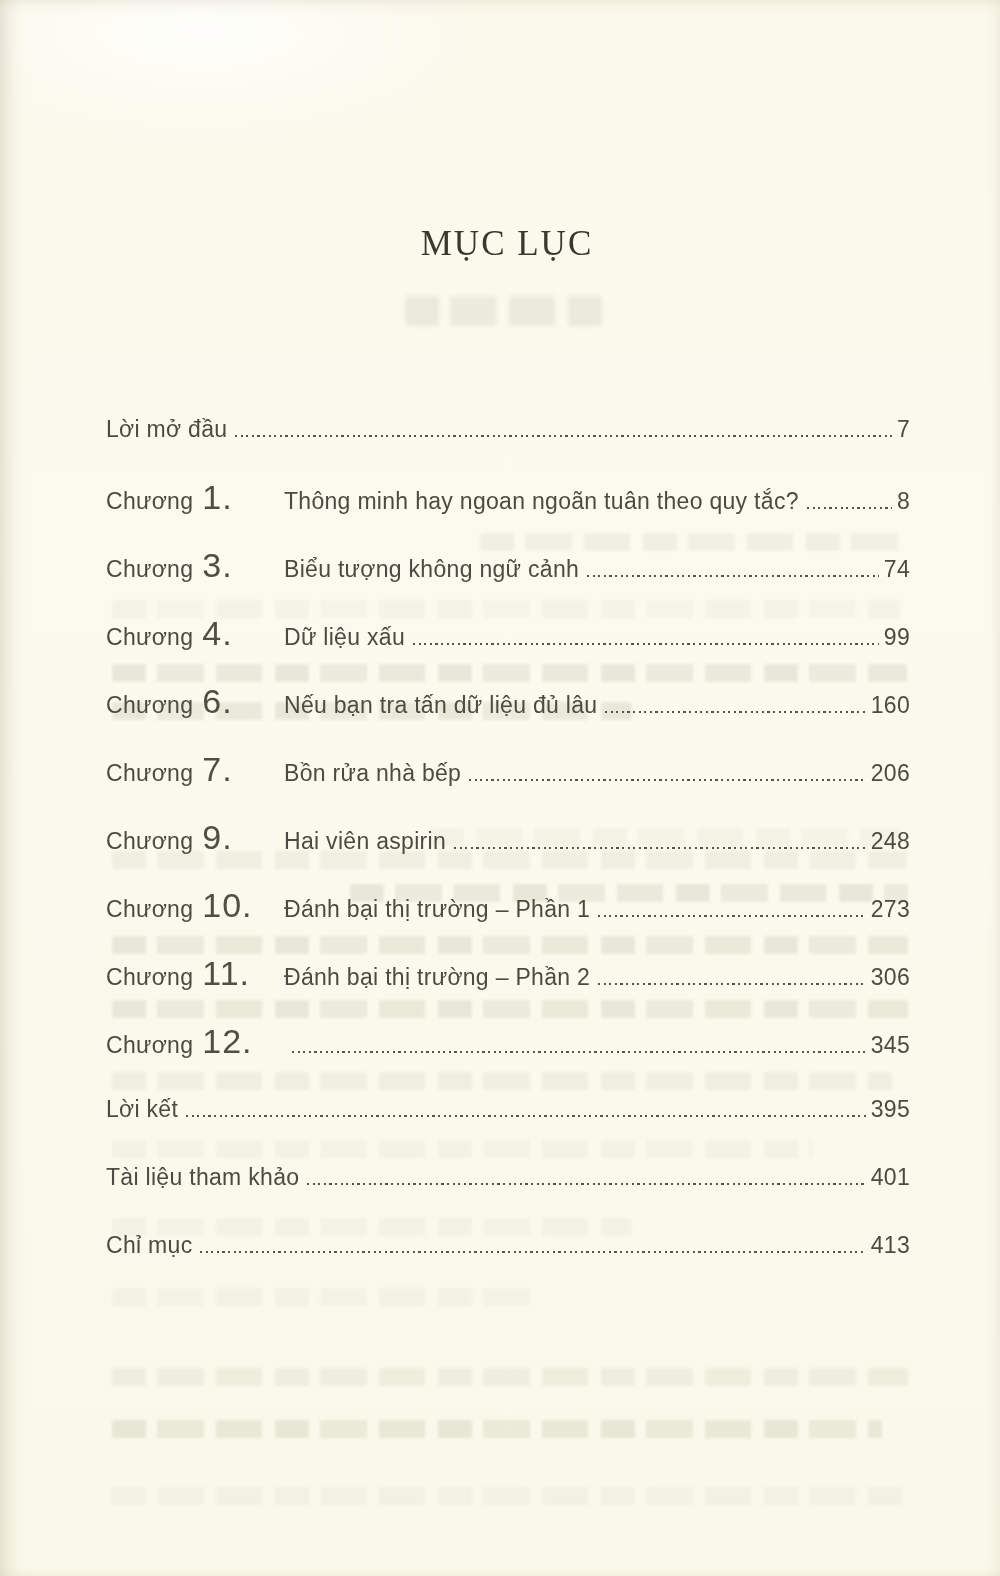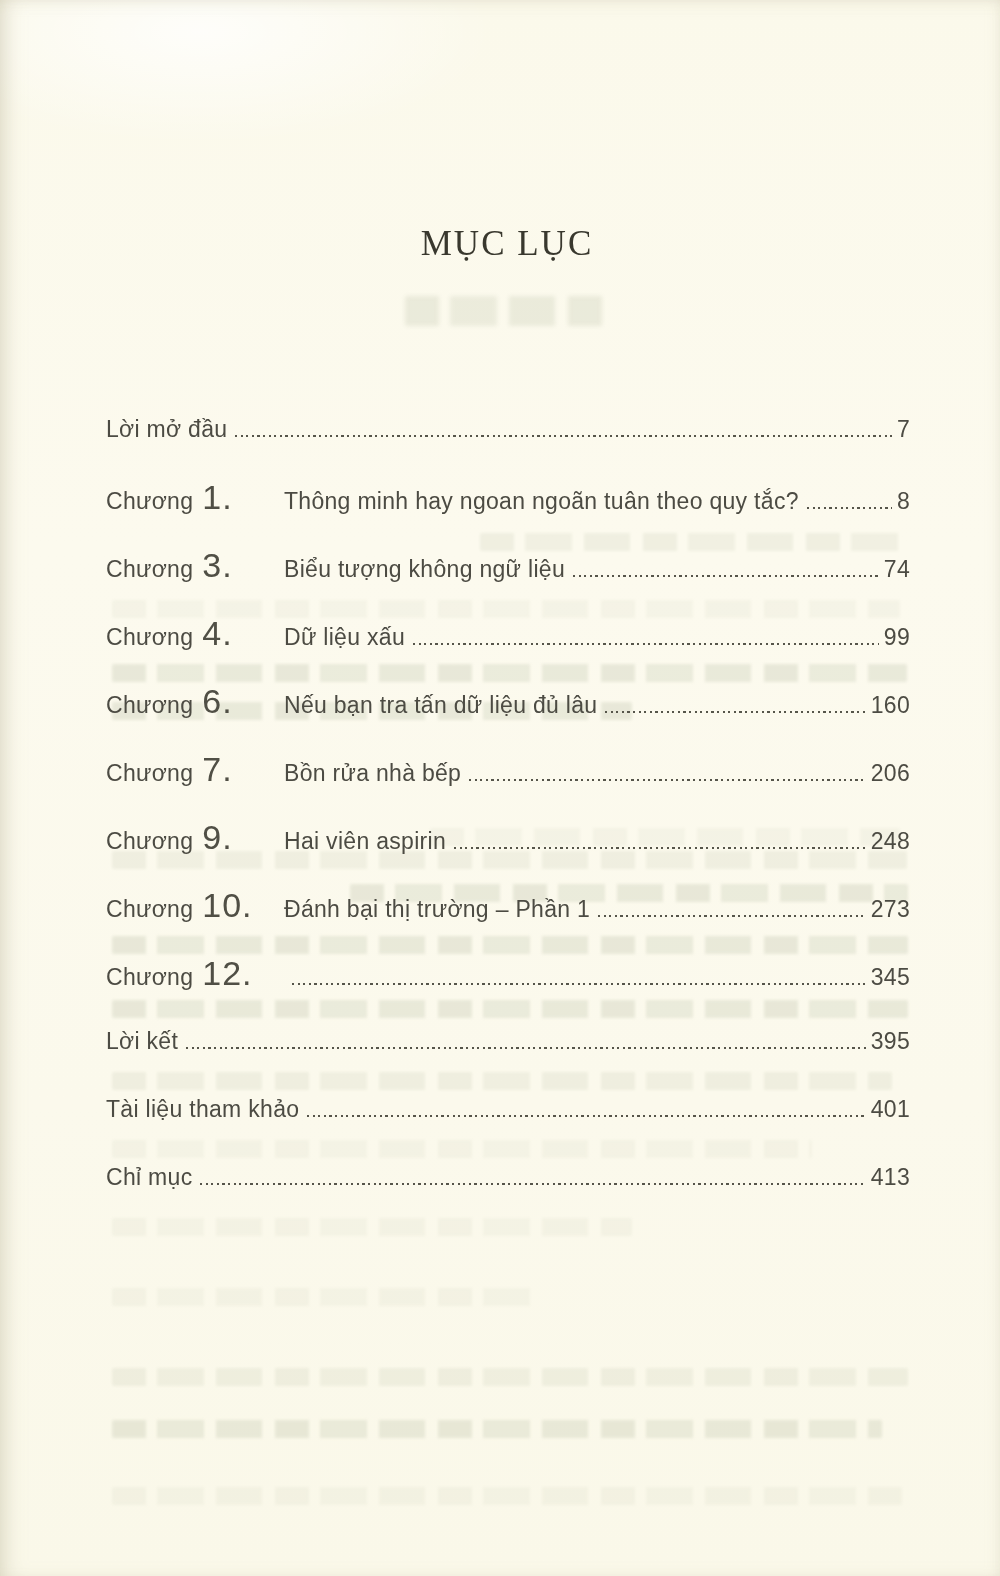--- a/index.html
+++ b/index.html
@@ -130,21 +130,21 @@
     <div class="row">
       <span class="chap-cell"><span class="chap-word">Chương</span><span class="chap-num">1.</span></span>
       <span class="entry-title">Thông minh hay ngoan ngoãn tuân theo quy tắc?</span>
       <span class="leader"></span>
       <span class="pagenum">8</span>
     </div>
 
 
     <div class="row">
       <span class="chap-cell"><span class="chap-word">Chương</span><span class="chap-num">3.</span></span>
-      <span class="entry-title">Biểu tượng không ngữ liệu</span>
+      <span class="entry-title">Biểu tượng không ngữ cảnh</span>
       <span class="leader"></span>
       <span class="pagenum">74</span>
     </div>
 
     <div class="row">
       <span class="chap-cell"><span class="chap-word">Chương</span><span class="chap-num">4.</span></span>
       <span class="entry-title">Dữ liệu xấu</span>
       <span class="leader"></span>
       <span class="pagenum">99</span>
     </div>
@@ -172,20 +172,26 @@
       <span class="pagenum">248</span>
     </div>
 
     <div class="row">
       <span class="chap-cell"><span class="chap-word">Chương</span><span class="chap-num">10.</span></span>
       <span class="entry-title">Đánh bại thị trường – Phần 1</span>
       <span class="leader"></span>
       <span class="pagenum">273</span>
     </div>
 
+    <div class="row">
+      <span class="chap-cell"><span class="chap-word">Chương</span><span class="chap-num">11.</span></span>
+      <span class="entry-title">Đánh bại thị trường – Phần 2</span>
+      <span class="leader"></span>
+      <span class="pagenum">306</span>
+    </div>
 
     <div class="row">
       <span class="chap-cell"><span class="chap-word">Chương</span><span class="chap-num">12.</span></span>
       <span class="leader"></span>
       <span class="pagenum">345</span>
     </div>
 
     <div class="row">
       <span class="entry-label">Lời kết</span>
       <span class="leader"></span>

